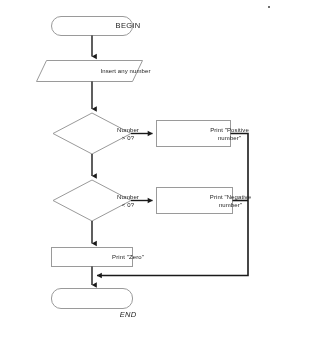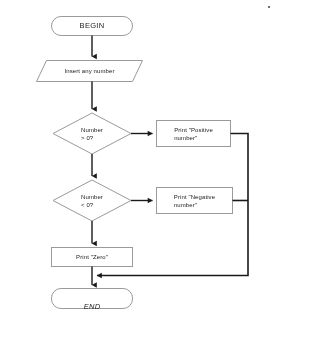--- a/index.html
+++ b/index.html
@@ -22,27 +22,28 @@
     left: 0;
     top: 0;
     width: 277px;
     height: 339px;
   }
   .node-label {
     position: absolute;
     display: flex;
     align-items: center;
     justify-content: center;
-    text-align: left;
+    text-align: center;
     color: #222222;
     font-size: 6px;
     line-height: 8px;
     letter-spacing: 0.1px;
     pointer-events: none;
     white-space: pre-line;
+    padding-left: 36px;
   }
   .node-label.terminator {
     font-size: 7.5px;
     letter-spacing: 0.3px;
   }
   .corner-dot {
     position: absolute;
     width: 2px;
     height: 2px;
     background: #6f6f6f;
@@ -113,17 +114,17 @@
 number"</div>
 
   <div class="node-label" style="left:58px; top:185px; width:68px; height:31px;">Number
 &lt; 0?</div>
 
   <div class="node-label" style="left:157px; top:188px; width:75px; height:25px;">Print "Negative
 number"</div>
 
   <div class="node-label" style="left:52px; top:248px; width:80px; height:18px;">Print "Zero"</div>
 
-  <div class="node-label terminator" style="left:51.5px; top:297px; width:81px; height:20px;font-style:italic;">END</div>
+  <div class="node-label terminator" style="left:51.5px; top:305px; width:81px; height:20px;font-style:italic;">END</div>
 
   <div class="corner-dot" style="left:268px; top:6px;"></div>
 
 </div>
 
 </body></html>

